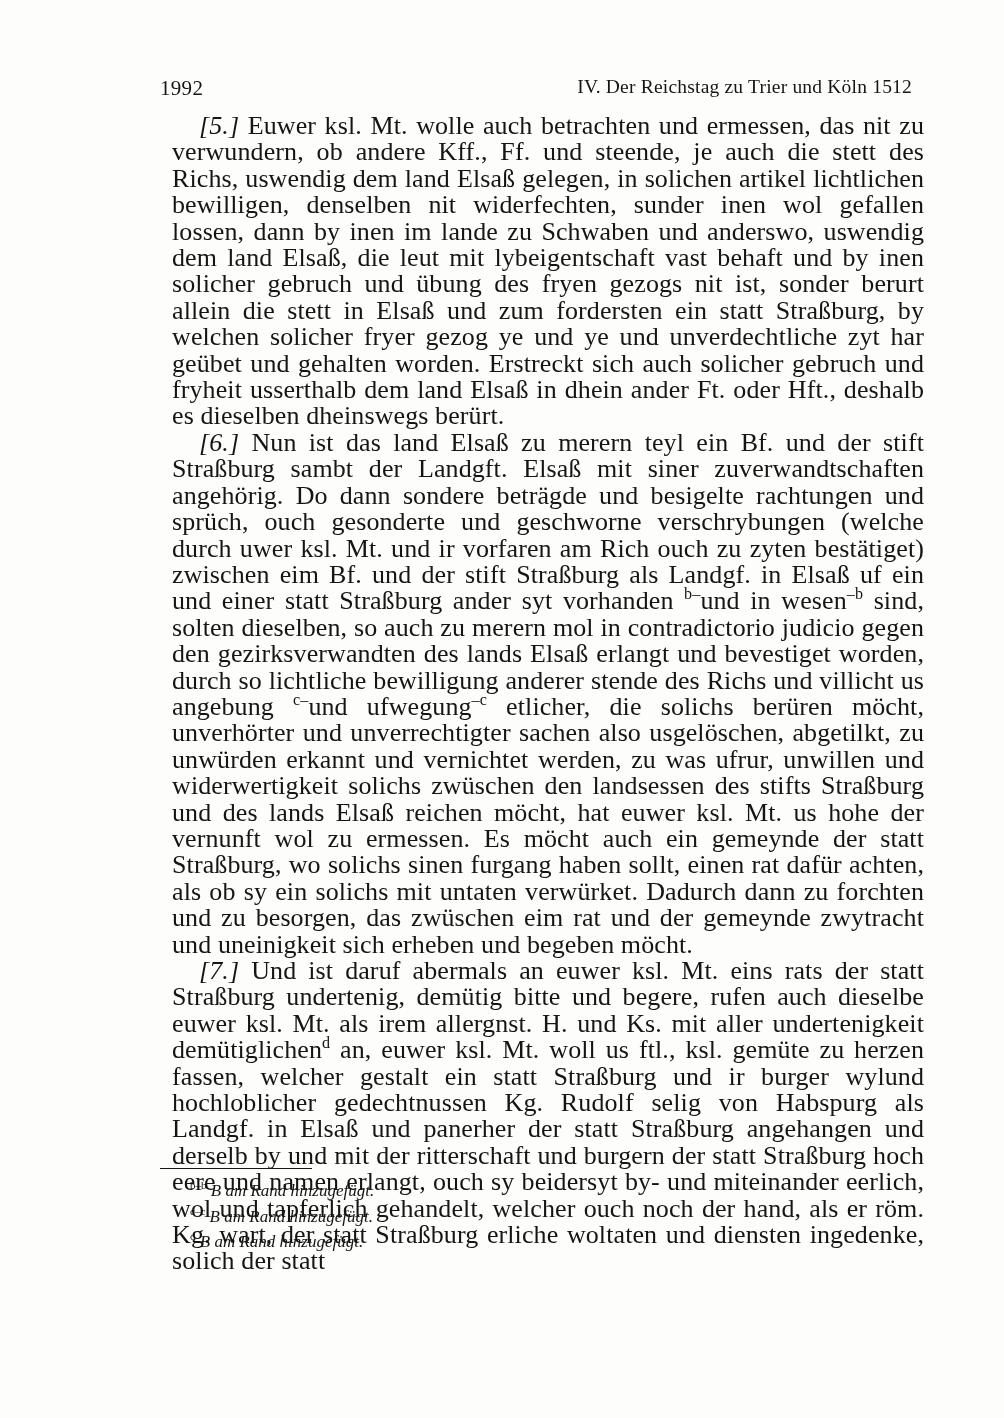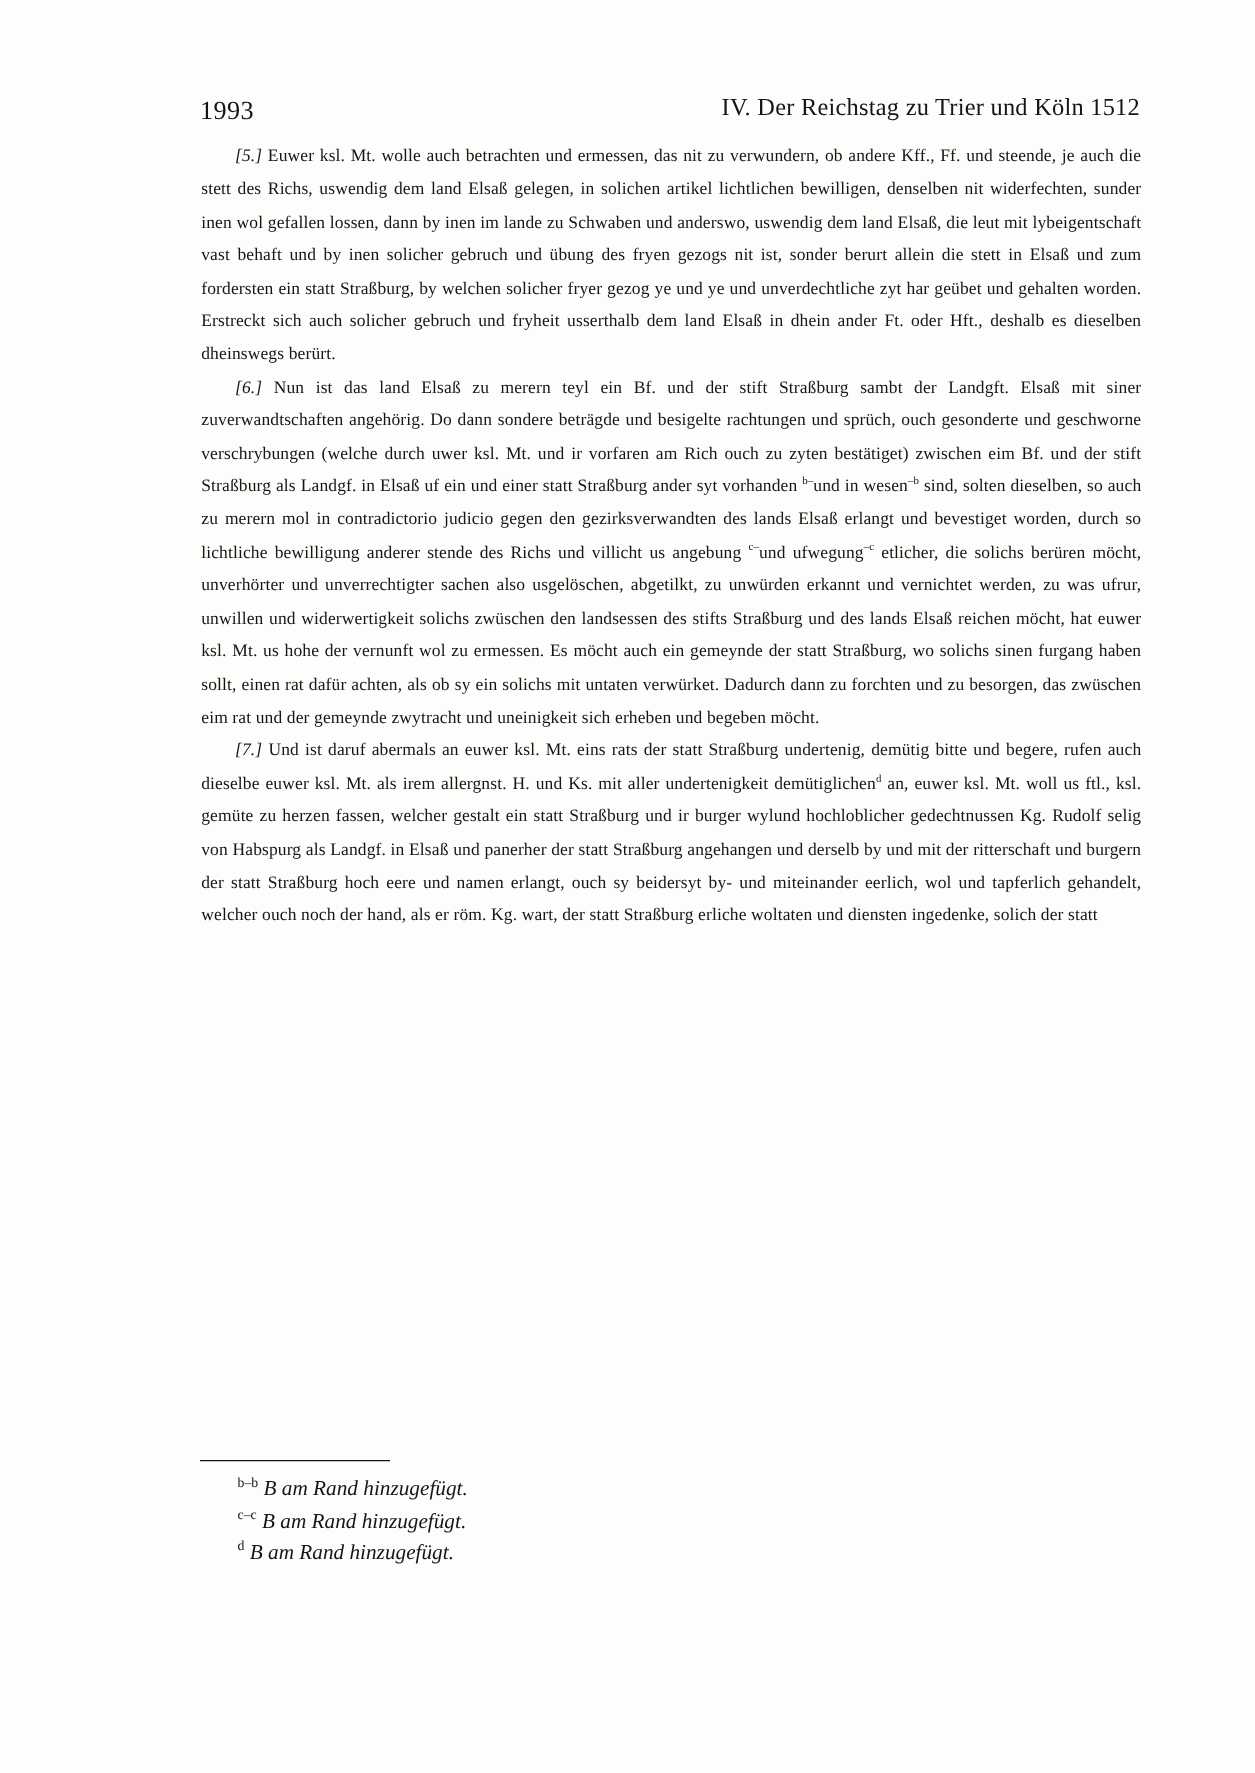--- a/index.html
+++ b/index.html
@@ -30,23 +30,23 @@
   }
   .running-header {
     text-align: right;
     font-size: 19.5px;
     letter-spacing: 0.2px;
   }
 
   .text-block {
     position: absolute;
     top: 113px;
-    left: 161px;
+    left: 172px;
     width: 752px;
-    font-size: 14px;
+    font-size: 26px;
     line-height: 26.4px;
     text-align: justify;
     letter-spacing: 0.1px;
   }
   .para { margin: 0; text-indent: 27px; }
   .para i { font-style: italic; }
   .text-block sup {
     font-size: 0.62em;
     line-height: 0;
     vertical-align: super;
@@ -74,21 +74,21 @@
     font-style: normal;
   }
   .fn-text { font-style: italic; }
 </style>
 </head>
 <body>
 
 <div class="page">
 
   <div class="header">
-    <span class="page-number">1993</span>
+    <span class="page-number">1992</span>
     <div class="running-header">IV. Der Reichstag zu Trier und Köln 1512</div>
   </div>
 
   <div class="text-block">
       <p class="para"><i>[5.] </i><span>Euwer ksl. Mt. wolle auch betrachten und ermessen, das nit zu verwundern, ob andere Kff., Ff. und steende, je auch die stett des Richs, uswendig dem land Elsaß gelegen, in solichen artikel lichtlichen bewilligen, denselben nit widerfechten, sunder inen wol gefallen lossen, dann by inen im lande zu Schwaben und anderswo, uswendig dem land Elsaß, die leut mit lybeigentschaft vast behaft und by inen solicher gebruch und übung des fryen gezogs nit ist, sonder berurt allein die stett in Elsaß und zum fordersten ein statt Straßburg, by welchen solicher fryer gezog ye und ye und unverdechtliche zyt har geübet und gehalten worden. Erstreckt sich auch solicher gebruch und fryheit usserthalb dem land Elsaß in dhein ander Ft. oder Hft., deshalb es dieselben dheinswegs berürt.</span></p>
       <p class="para"><i>[6.] </i><span>Nun ist das land Elsaß zu merern teyl ein Bf. und der stift Straßburg sambt der Landgft. Elsaß mit siner zuverwandtschaften angehörig. Do dann sondere beträgde und besigelte rachtungen und sprüch, ouch gesonderte und geschworne verschrybungen (welche durch uwer ksl. Mt. und ir vorfaren am Rich ouch zu zyten bestätiget) zwischen eim Bf. und der stift Straßburg als Landgf. in Elsaß uf ein und einer statt Straßburg ander syt vorhanden </span><sup>b–</sup><span>und in wesen</span><sup>–b</sup><span> sind, solten dieselben, so auch zu merern mol in contradictorio judicio gegen den gezirksverwandten des lands Elsaß erlangt und bevestiget worden, durch so lichtliche bewilligung anderer stende des Richs und villicht us angebung </span><sup>c–</sup><span>und ufwegung</span><sup>–c</sup><span> etlicher, die solichs berüren möcht, unverhörter und unverrechtigter sachen also usgelöschen, abgetilkt, zu unwürden erkannt und vernichtet werden, zu was ufrur, unwillen und widerwertigkeit solichs zwüschen den landsessen des stifts Straßburg und des lands Elsaß reichen möcht, hat euwer ksl. Mt. us hohe der vernunft wol zu ermessen. Es möcht auch ein gemeynde der statt Straßburg, wo solichs sinen furgang haben sollt, einen rat dafür achten, als ob sy ein solichs mit untaten verwürket. Dadurch dann zu forchten und zu besorgen, das zwüschen eim rat und der gemeynde zwytracht und uneinigkeit sich erheben und begeben möcht.</span></p>
       <p class="para"><i>[7.] </i><span>Und ist daruf abermals an euwer ksl. Mt. eins rats der statt Straßburg undertenig, demütig bitte und begere, rufen auch dieselbe euwer ksl. Mt. als irem allergnst. H. und Ks. mit aller undertenigkeit demütiglichen</span><sup>d</sup><span> an, euwer ksl. Mt. woll us ftl., ksl. gemüte zu herzen fassen, welcher gestalt ein statt Straßburg und ir burger wylund hochloblicher gedechtnussen Kg. Rudolf selig von Habspurg als Landgf. in Elsaß und panerher der statt Straßburg angehangen und derselb by und mit der ritterschaft und burgern der statt Straßburg hoch eere und namen erlangt, ouch sy beidersyt by- und miteinander eerlich, wol und tapferlich gehandelt, welcher ouch noch der hand, als er röm. Kg. wart, der statt Straßburg erliche woltaten und diensten ingedenke, solich der statt</span></p>
     </div>
 
   <div class="footnotes">

